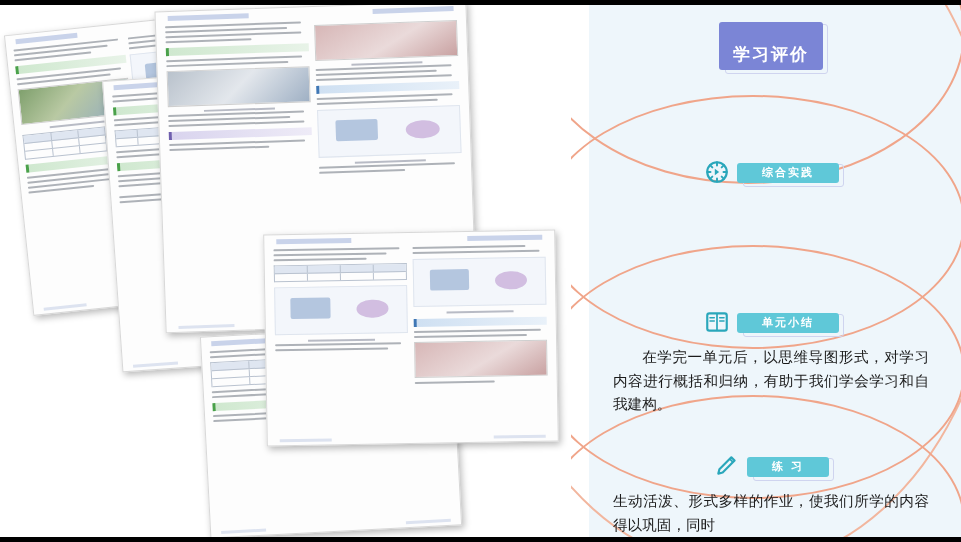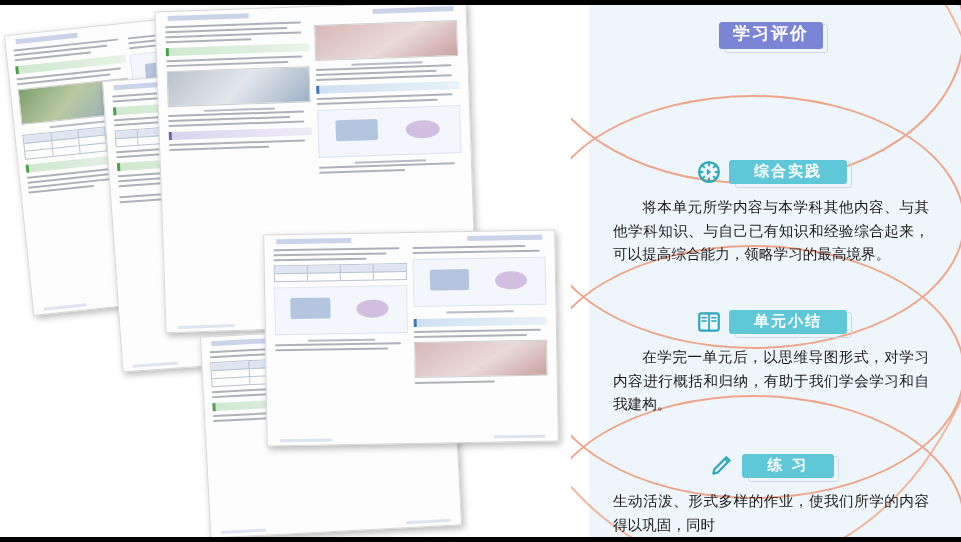--- a/index.html
+++ b/index.html
@@ -188,32 +188,32 @@
     z-index: 3;
   }
   .sec-title {
     display: flex;
     align-items: center;
     justify-content: center;
     gap: 6px;
   }
   .badge {
     display: inline-block;
-    padding: 0 14px 4px;
+    padding: 21px 14px 4px;
     background: #7b85d6;
     color: #fff;
     font-size: 17px;
     font-weight: bold;
     letter-spacing: 2px;
     border-radius: 3px;
     font-family: "DejaVu Sans", "Liberation Sans", sans-serif;
   }
   .badge.sub {
     background: #5fc8d8;
-    font-size: 15px;
+    font-size: 11px;
     padding: 2px 25px 3px;
   }
   .badge-wrap { position: relative; display: inline-block; }
   .badge-wrap:after {
     content: "";
     position: absolute;
     left: 6px;
     right: -5px;
     bottom: -4px;
     height: 100%;
@@ -510,21 +510,20 @@
       <div class="sec-title">
         <span class="ico">
           <svg width="26" height="26" viewBox="0 0 24 24">
             <circle cx="12" cy="12" r="9" fill="none" stroke="#2aa7bb" stroke-width="2"></circle>
             <path d="M12 3v3M12 18v3M3 12h3M18 12h3M5.6 5.6l2.1 2.1M16.3 16.3l2.1 2.1M18.4 5.6l-2.1 2.1M7.7 16.3l-2.1 2.1" stroke="#2aa7bb" stroke-width="1.8" stroke-linecap="round"></path>
             <path d="M10 9l4 3-4 3z" fill="#2aa7bb"></path>
           </svg>
         </span>
         <span class="badge-wrap"><span class="badge sub">综合实践</span></span>
       </div>
-      <div class="sec-body">将本单元所学内容与本学科其他内容、与其他学科知识、与自己已有知识和经验综合起来，可以提高综合能力，领略学习的最高境界。</div>
     </div>
 
     <div class="sec sec4">
       <div class="sec-title">
         <span class="ico">
           <svg width="26" height="26" viewBox="0 0 24 24">
             <path d="M4 19l1-4L16 4l3 3L8 18z" fill="none" stroke="#2aa7bb" stroke-width="2" stroke-linejoin="round"></path>
             <path d="M14.5 5.5l3 3" stroke="#2aa7bb" stroke-width="1.6"></path>
           </svg>
         </span>

